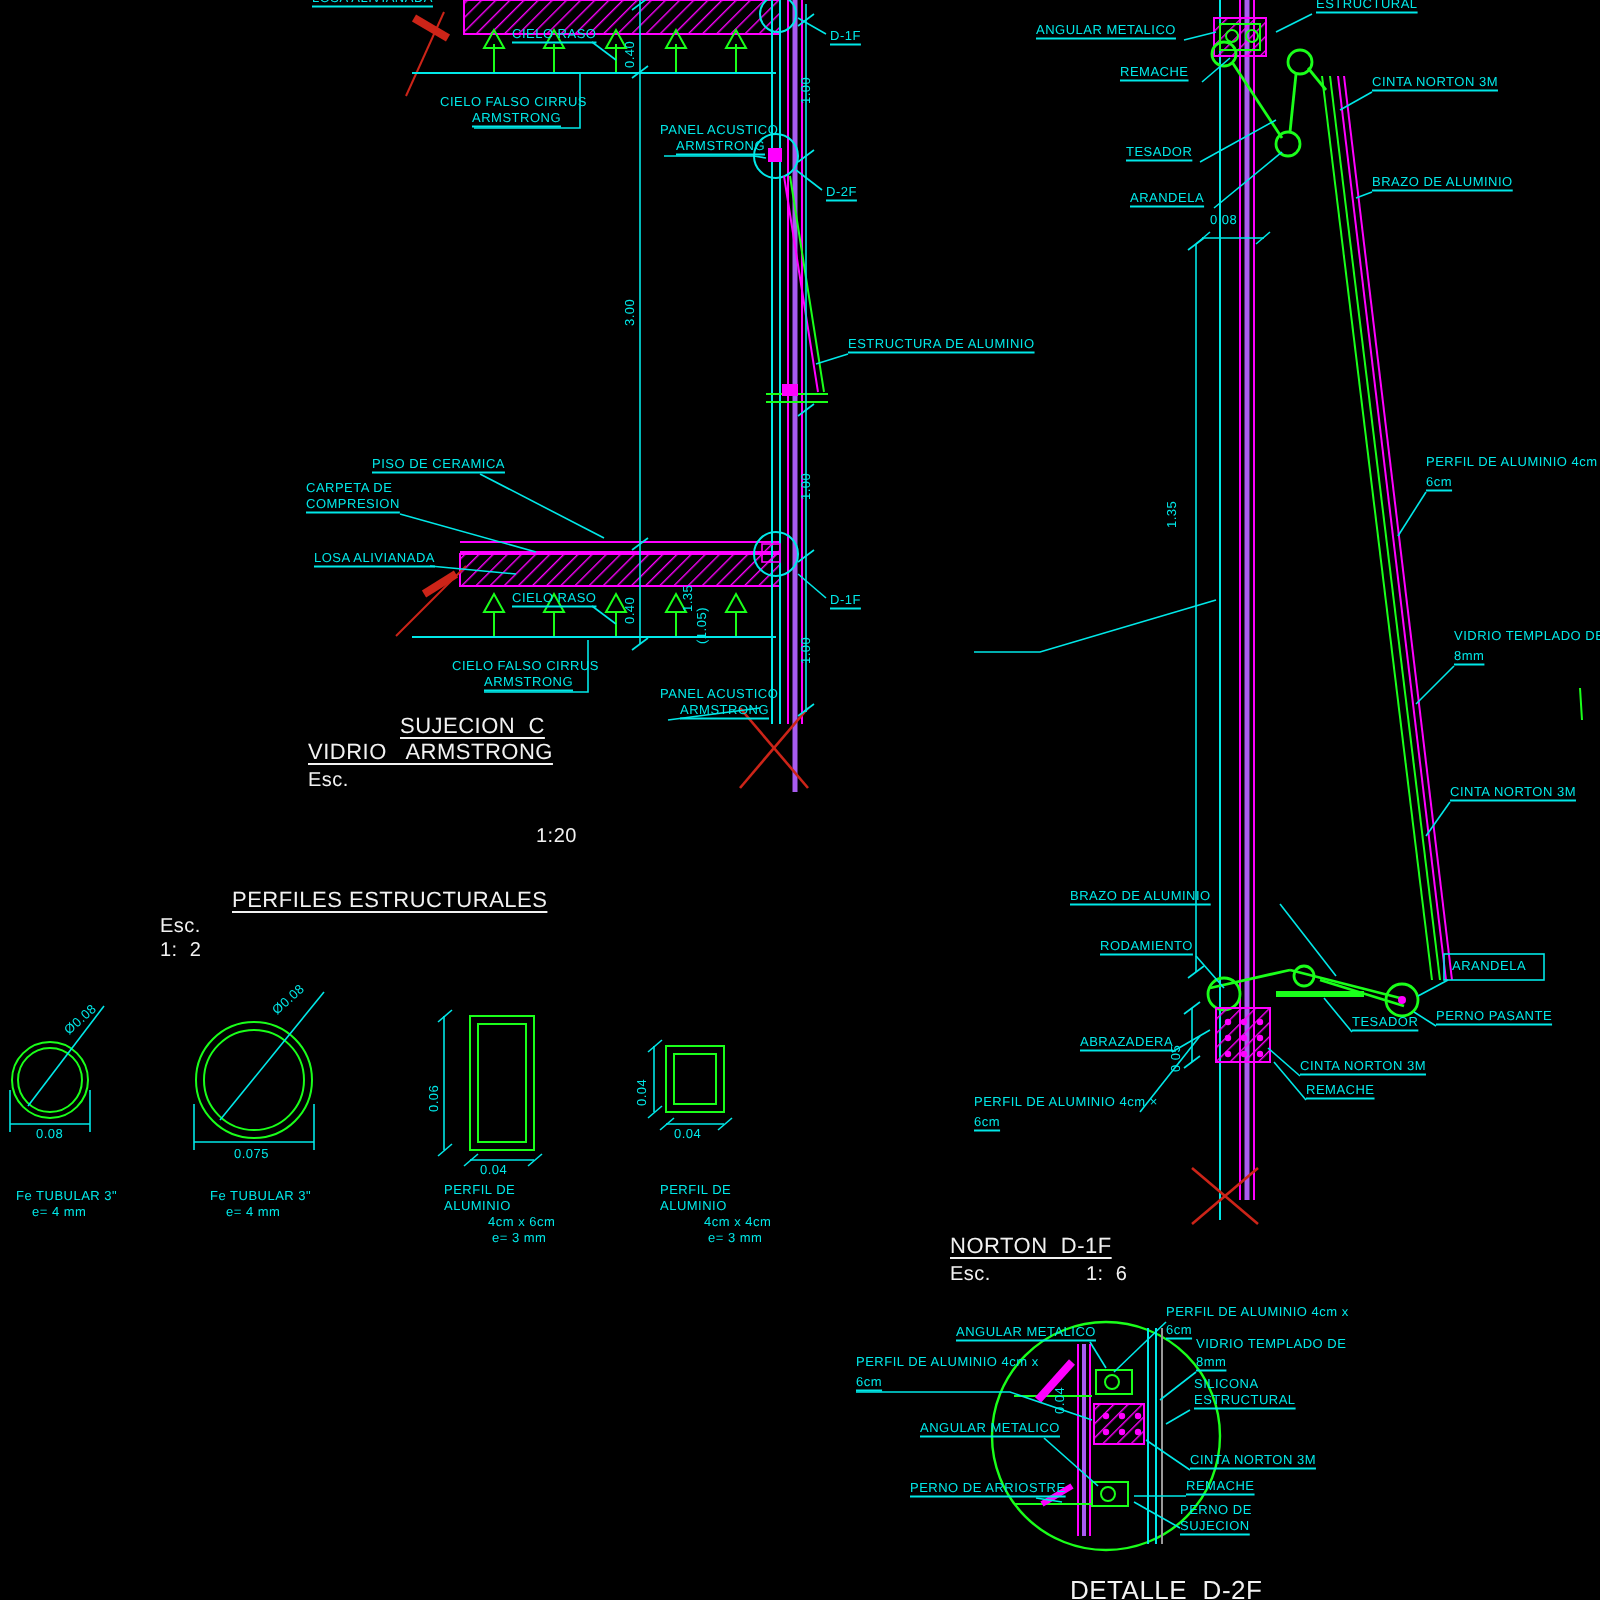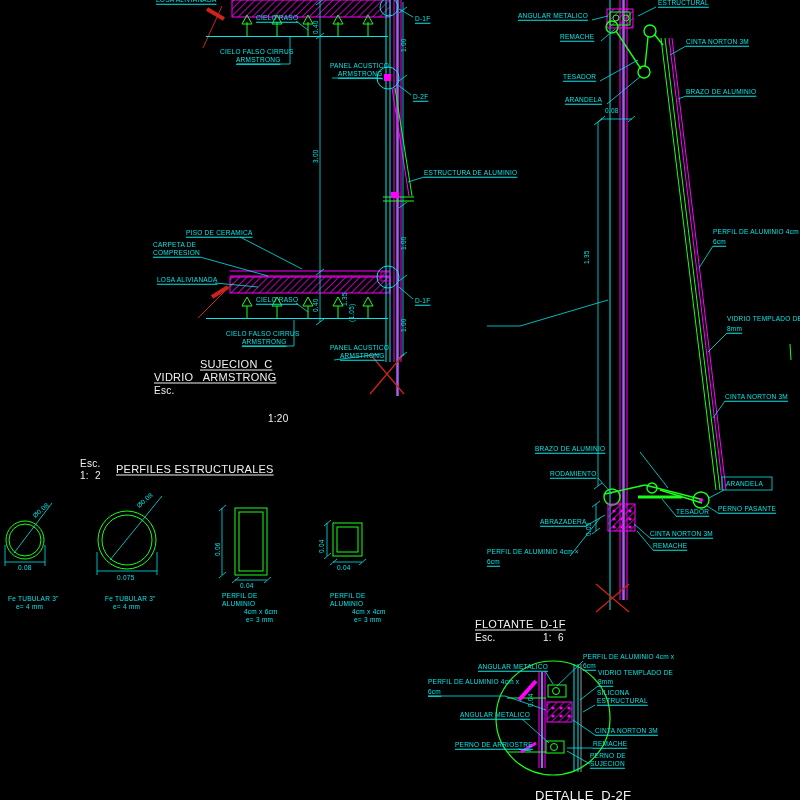--- a/index.html
+++ b/index.html
@@ -324,21 +324,21 @@
       <div class="cad-text u" style="left: 415px; top: 301px; color: rgb(0, 232, 232);">D-1F</div>
       <div class="cad-text" style="left: 404px; top: 332px; color: rgb(0, 232, 232); transform: translate(0px, -50%) rotate(-90deg);">1.00</div>
       <div class="cad-text" style="left: 226px; top: 334px; color: rgb(0, 232, 232);">CIELO FALSO CIRRUS</div>
       <div class="cad-text u" style="left: 242px; top: 342px; color: rgb(0, 232, 232);">ARMSTRONG</div>
       <div class="cad-text" style="left: 330px; top: 348px; color: rgb(0, 232, 232);">PANEL ACUSTICO</div>
       <div class="cad-text u" style="left: 340px; top: 356px; color: rgb(0, 232, 232);">ARMSTRONG</div>
       <div class="cad-text u" style="left: 200px; top: 364px; color: rgb(242, 242, 242); font-size: 11px;">SUJECION  C</div>
       <div class="cad-text u" style="left: 154px; top: 377px; color: rgb(242, 242, 242); font-size: 11px;">VIDRIO   ARMSTRONG</div>
       <div class="cad-text" style="left: 154px; top: 391px; color: rgb(242, 242, 242); font-size: 10px;">Esc.</div>
       <div class="cad-text" style="left: 268px; top: 391px; color: rgb(242, 242, 242); font-size: 10px; margin-top: 28px;">1:20</div>
-      <div class="cad-text u" style="left: 80px; top: 469px; color: rgb(242, 242, 242); font-size: 11px; padding-left: 36px;">PERFILES ESTRUCTURALES</div>
+      <div class="cad-text u" style="left: 80px; top: 451px; color: rgb(242, 242, 242); font-size: 11px; padding-left: 36px;">PERFILES ESTRUCTURALES</div>
       <div class="cad-text" style="left: 80px; top: 464px; color: rgb(242, 242, 242); font-size: 10px;">Esc.</div>
       <div class="cad-text" style="left: 80px; top: 476px; color: rgb(242, 242, 242); font-size: 10px; text-align: center;">1:  2</div>
       <div class="cad-text" style="left: 34px; top: 517px; color: rgb(0, 232, 232); transform: translate(0px, -50%) rotate(-42deg);">Ø0.08</div>
       <div class="cad-text" style="left: 18px; top: 568px; color: rgb(0, 232, 232);">0.08</div>
       <div class="cad-text" style="left: 8px; top: 599px; color: rgb(0, 232, 232);">Fe TUBULAR 3"</div>
       <div class="cad-text" style="left: 16px; top: 607px; color: rgb(0, 232, 232);">e= 4 mm</div>
       <div class="cad-text" style="left: 138px; top: 507px; color: rgb(0, 232, 232); transform: translate(0px, -50%) rotate(-42deg);">Ø0.08</div>
       <div class="cad-text" style="left: 117px; top: 578px; color: rgb(0, 232, 232);">0.075</div>
       <div class="cad-text" style="left: 105px; top: 599px; color: rgb(0, 232, 232);">Fe TUBULAR 3"</div>
       <div class="cad-text" style="left: 113px; top: 607px; color: rgb(0, 232, 232);">e= 4 mm</div>
@@ -372,21 +372,21 @@
       <div class="cad-text u" style="left: 550px; top: 474px; color: rgb(0, 232, 232);">RODAMIENTO</div>
       <div class="cad-text" style="left: 726px; top: 484px; color: rgb(0, 232, 232);">ARANDELA</div>
       <div class="cad-text u" style="left: 718px; top: 509px; color: rgb(0, 232, 232);">PERNO PASANTE</div>
       <div class="cad-text u" style="left: 676px; top: 512px; color: rgb(0, 232, 232);">TESADOR</div>
       <div class="cad-text u" style="left: 540px; top: 522px; color: rgb(0, 232, 232);">ABRAZADERA</div>
       <div class="cad-text" style="left: 589px; top: 536px; color: rgb(0, 232, 232); transform: translate(0px, -50%) rotate(-90deg);">0.05</div>
       <div class="cad-text u" style="left: 650px; top: 534px; color: rgb(0, 232, 232);">CINTA NORTON 3M</div>
       <div class="cad-text u" style="left: 653px; top: 546px; color: rgb(0, 232, 232);">REMACHE</div>
       <div class="cad-text" style="left: 487px; top: 552px; color: rgb(0, 232, 232);">PERFIL DE ALUMINIO 4cm ×</div>
       <div class="cad-text u" style="left: 487px; top: 562px; color: rgb(0, 232, 232);">6cm</div>
-      <div class="cad-text u" style="left: 475px; top: 624px; color: rgb(242, 242, 242); font-size: 11px;">FLOTANTE  D-1F</div>
+      <div class="cad-text u" style="left: 475px; top: 624px; color: rgb(242, 242, 242); font-size: 11px;">NORTON  D-1F</div>
       <div class="cad-text" style="left: 475px; top: 638px; color: rgb(242, 242, 242); font-size: 10px;">Esc.</div>
       <div class="cad-text" style="left: 543px; top: 638px; color: rgb(242, 242, 242); font-size: 10px;">1:  6</div>
       <div class="cad-text u" style="left: 478px; top: 667px; color: rgb(0, 232, 232);">ANGULAR METALICO</div>
       <div class="cad-text" style="left: 428px; top: 682px; color: rgb(0, 232, 232);">PERFIL DE ALUMINIO 4cm x</div>
       <div class="cad-text u" style="left: 428px; top: 692px; color: rgb(0, 232, 232);">6cm</div>
       <div class="cad-text u" style="left: 460px; top: 715px; color: rgb(0, 232, 232);">ANGULAR METALICO</div>
       <div class="cad-text u" style="left: 455px; top: 745px; color: rgb(0, 232, 232);">PERNO DE ARRIOSTRE</div>
       <div class="cad-text" style="left: 583px; top: 657px; color: rgb(0, 232, 232);">PERFIL DE ALUMINIO 4cm x</div>
       <div class="cad-text u" style="left: 583px; top: 666px; color: rgb(0, 232, 232);">6cm</div>
       <div class="cad-text" style="left: 598px; top: 673px; color: rgb(0, 232, 232);">VIDRIO TEMPLADO DE</div>

